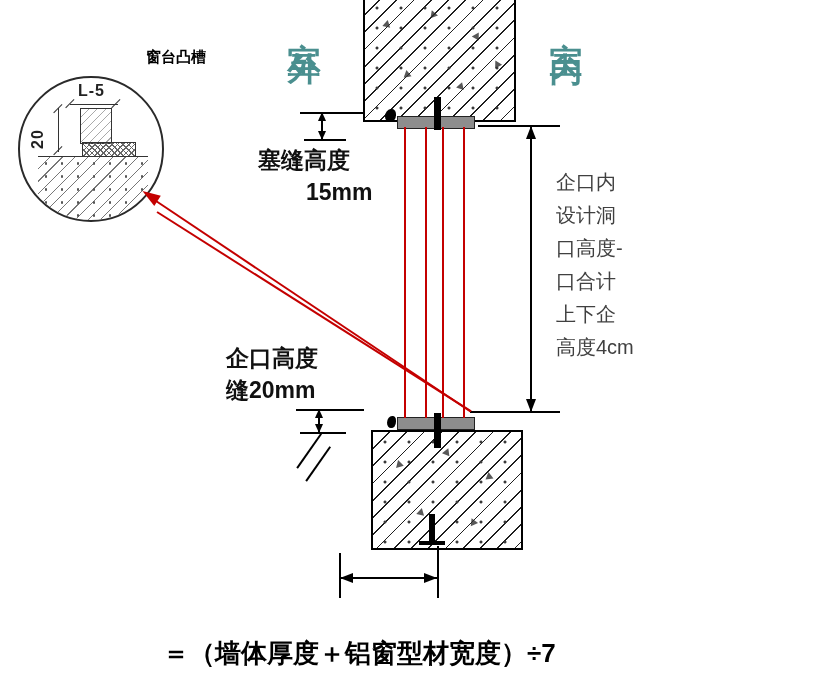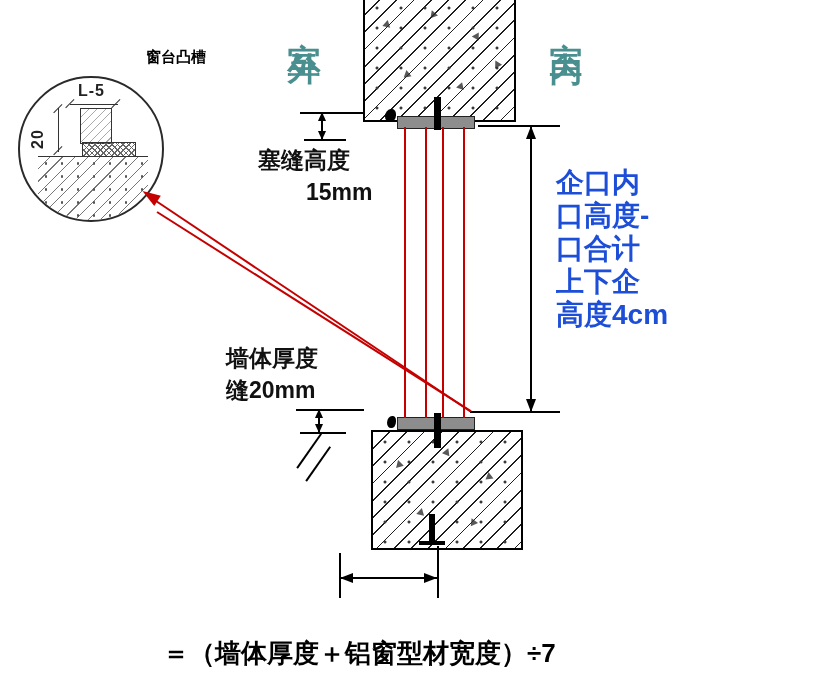--- a/index.html
+++ b/index.html
@@ -41,21 +41,21 @@
   .bar{position:absolute;background:var(--bar);border:1.2px solid #222;}
   .anchor{position:absolute;background:#000;}
   .blob{position:absolute;background:#000;border-radius:60% 40% 55% 45%;}
   
   .side-label{
     position:absolute;writing-mode:vertical-rl;text-orientation:upright;
     font-size:33px;font-weight:700;color:var(--teal);letter-spacing:10px;line-height:1;
   }
   
   .anno{position:absolute;font-size:23px;font-weight:600;color:#111;line-height:1.25;}
-  .note-line{font-size:28px;font-weight:700;color:#1d4ed8;line-height:33px;}
+  .note-line{font-size:20px;font-weight:400;color:#404040;line-height:33px;}
   .formula{position:absolute;font-size:26px;font-weight:700;color:#000;white-space:nowrap;}
   
   .detail-circle{
     position:absolute;left:18px;top:76px;width:142px;height:142px;
     border:2px solid #2a2a2a;border-radius:50%;overflow:hidden;background:#fff;
   }
   .detail-title{position:absolute;left:146px;top:48px;font-size:15px;font-weight:700;color:#000;}
   .d-text{position:absolute;font-size:16px;font-weight:600;color:#222;letter-spacing:1px;}
   .mesh{
     position:absolute;border:1px solid #333;
@@ -131,35 +131,36 @@
   <div class="blob" style="left:387px;top:416px;width:9px;height:12px;"></div>
 
   <div class="hline" style="left:478px;top:125px;width:82px;"></div>
   <div class="hline" style="left:470px;top:411px;width:90px;"></div>
   <div class="vline" style="left:530px;top:126px;height:286px;"></div>
   <div class="tri tri-up" style="left:526px;top:126px;"></div>
   <div class="tri tri-down" style="left:526px;top:399px;"></div>
 
   <div class="abs" style="left:556px;top:166px;width:130px;">
     <div class="note-line">企口内</div>
+    <div class="note-line">设计洞</div>
     <div class="note-line">口高度-</div>
     <div class="note-line">口合计</div>
     <div class="note-line">上下企</div>
     <div class="note-line">高度4cm</div>
   </div>
 
   <div class="hline" style="left:300px;top:112px;width:63px;"></div>
   <div class="hline" style="left:304px;top:139px;width:42px;"></div>
   <div class="vline" style="left:321px;top:113px;height:26px;"></div>
   <div class="tri tri-up-s" style="left:318px;top:112px;"></div>
   <div class="tri tri-down-s" style="left:318px;top:131px;"></div>
   <div class="anno" style="left:258px;top:146px;">塞缝高度</div>
   <div class="anno" style="left:258px;top:178px;margin-left:48px;">15mm</div>
 
-  <div class="anno" style="left:226px;top:344px;">墙体厚度</div>
+  <div class="anno" style="left:226px;top:344px;">企口高度</div>
   <div class="anno" style="left:226px;top:376px;">缝20mm</div>
   <div class="hline" style="left:296px;top:409px;width:68px;"></div>
   <div class="hline" style="left:300px;top:432px;width:46px;"></div>
   <div class="vline" style="left:318px;top:410px;height:22px;"></div>
   <div class="tri tri-up-s" style="left:315px;top:409px;"></div>
   <div class="tri tri-down-s" style="left:315px;top:424px;"></div>
   <div class="slash" style="left:288px;top:450px;"></div>
   <div class="slash" style="left:297px;top:463px;"></div>
 
   <div class="redline" style="left:153px;top:198px;width:382px;transform:rotate(33.8deg);"></div>

